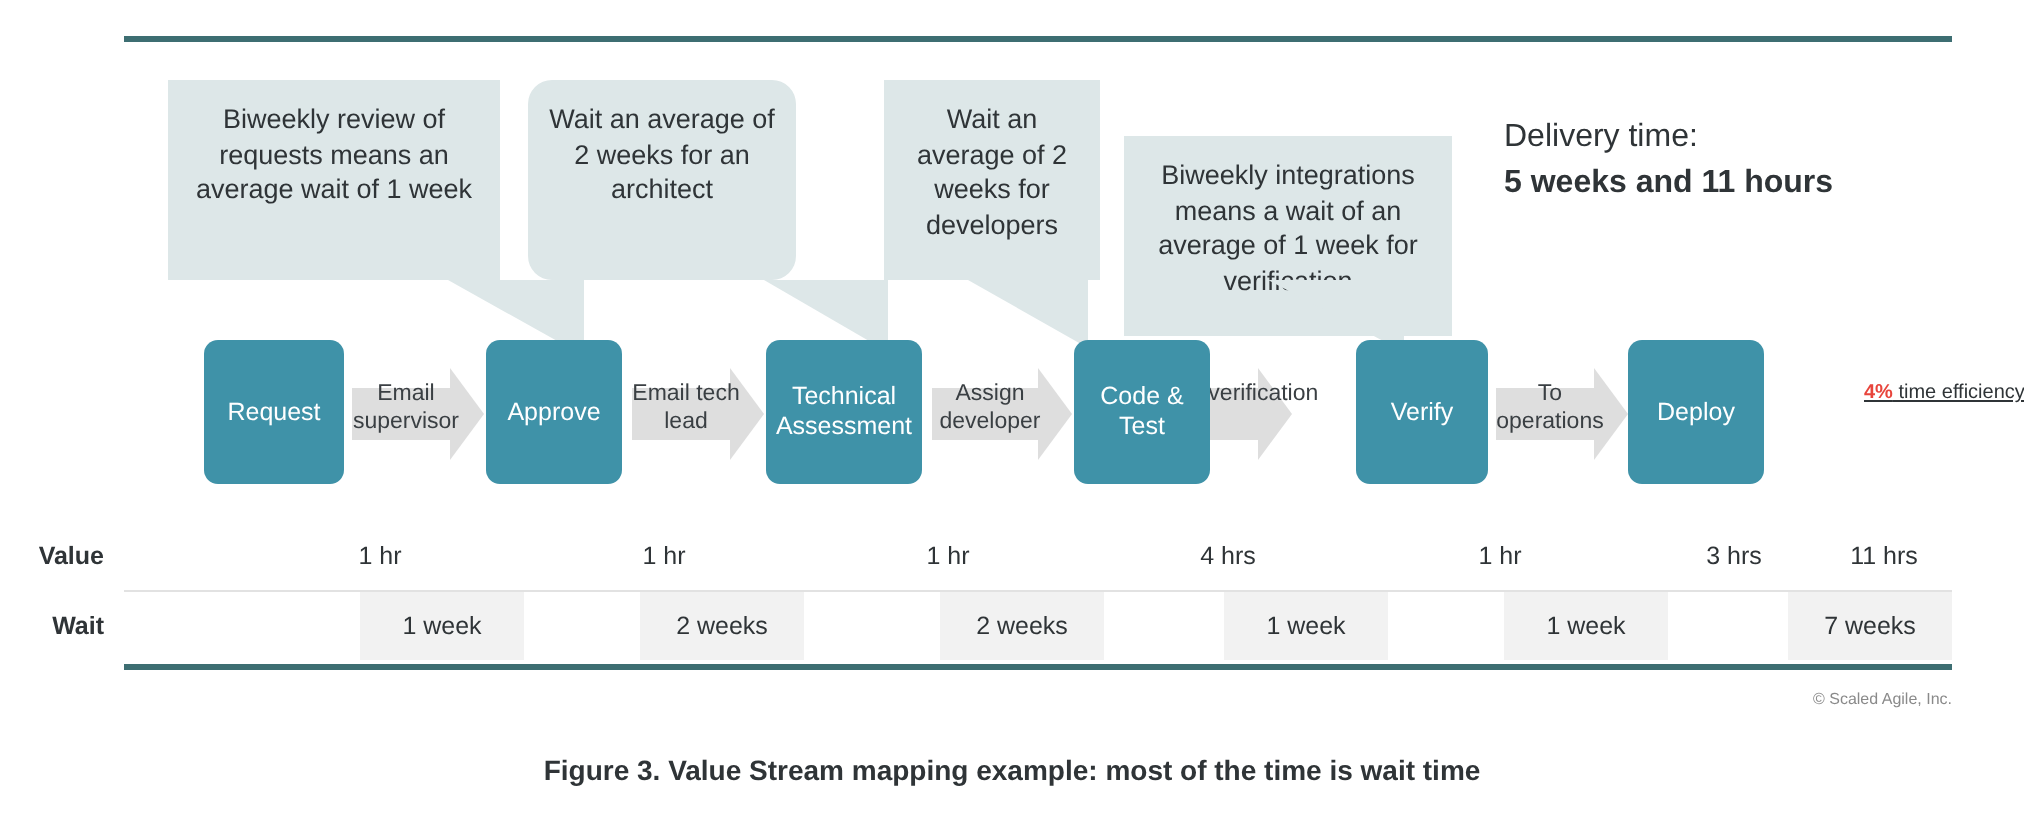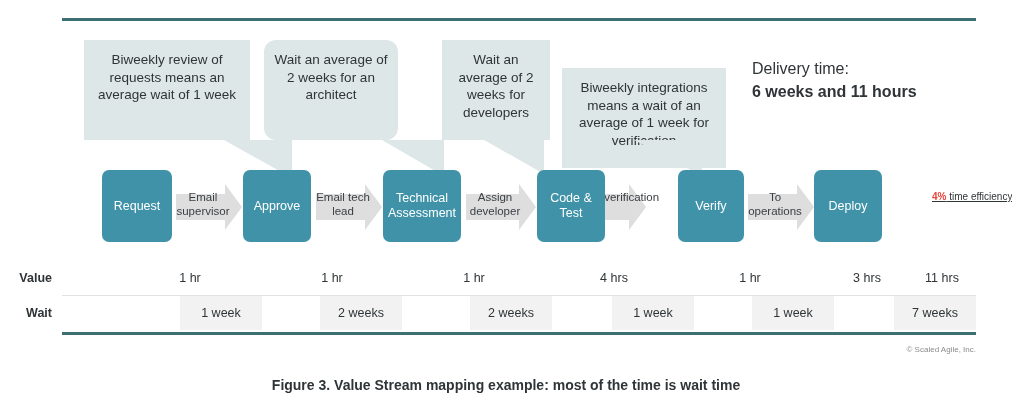--- a/index.html
+++ b/index.html
@@ -204,21 +204,21 @@
       <div class="callout" style="left: 264px; top: 40px; width: 134px; height: 100px; border-radius: 12px;">Wait an average of 2 weeks for an architect</div>
       <div class="callout-tail" style="left: 382px; top: 140px; border-width: 36px 0px 0px 62px; border-color: rgb(221, 231, 232) transparent transparent;"></div>
       <div class="callout" style="left: 442px; top: 40px; width: 108px; height: 100px;">Wait an average of 2 weeks for developers</div>
       <div class="callout-tail" style="left: 484px; top: 140px; border-width: 34px 0px 0px 60px; border-color: rgb(221, 231, 232) transparent transparent;"></div>
       <div class="callout" style="left: 562px; top: 40px; width: 164px; height: 100px; margin-top: 28px;">Biweekly integrations means a wait of an average of 1 week for verification</div>
       <div class="callout-tail" style="left: 634px; top: 140px; border-width: 36px 0px 0px 68px; border-color: rgb(221, 231, 232) transparent transparent;"></div>
     </div>
 
   <div id="delivery">
     <div>Delivery time:</div>
-    <div class="strong">6 weeks and 11 hours</div>
+    <div class="strong">5 weeks and 11 hours</div>
   </div>
 
   <div id="chain">
       <div class="arrow" style="left: 176px; width: 64px;">
         <div class="shaft" style="width: 49px;"></div>
         <div class="head" style="left: 49px;"></div>
         <div class="alabel">Email supervisor</div>
       </div>
       <div class="arrow" style="left: 316px; width: 64px;">
         <div class="shaft" style="width: 49px;"></div>

